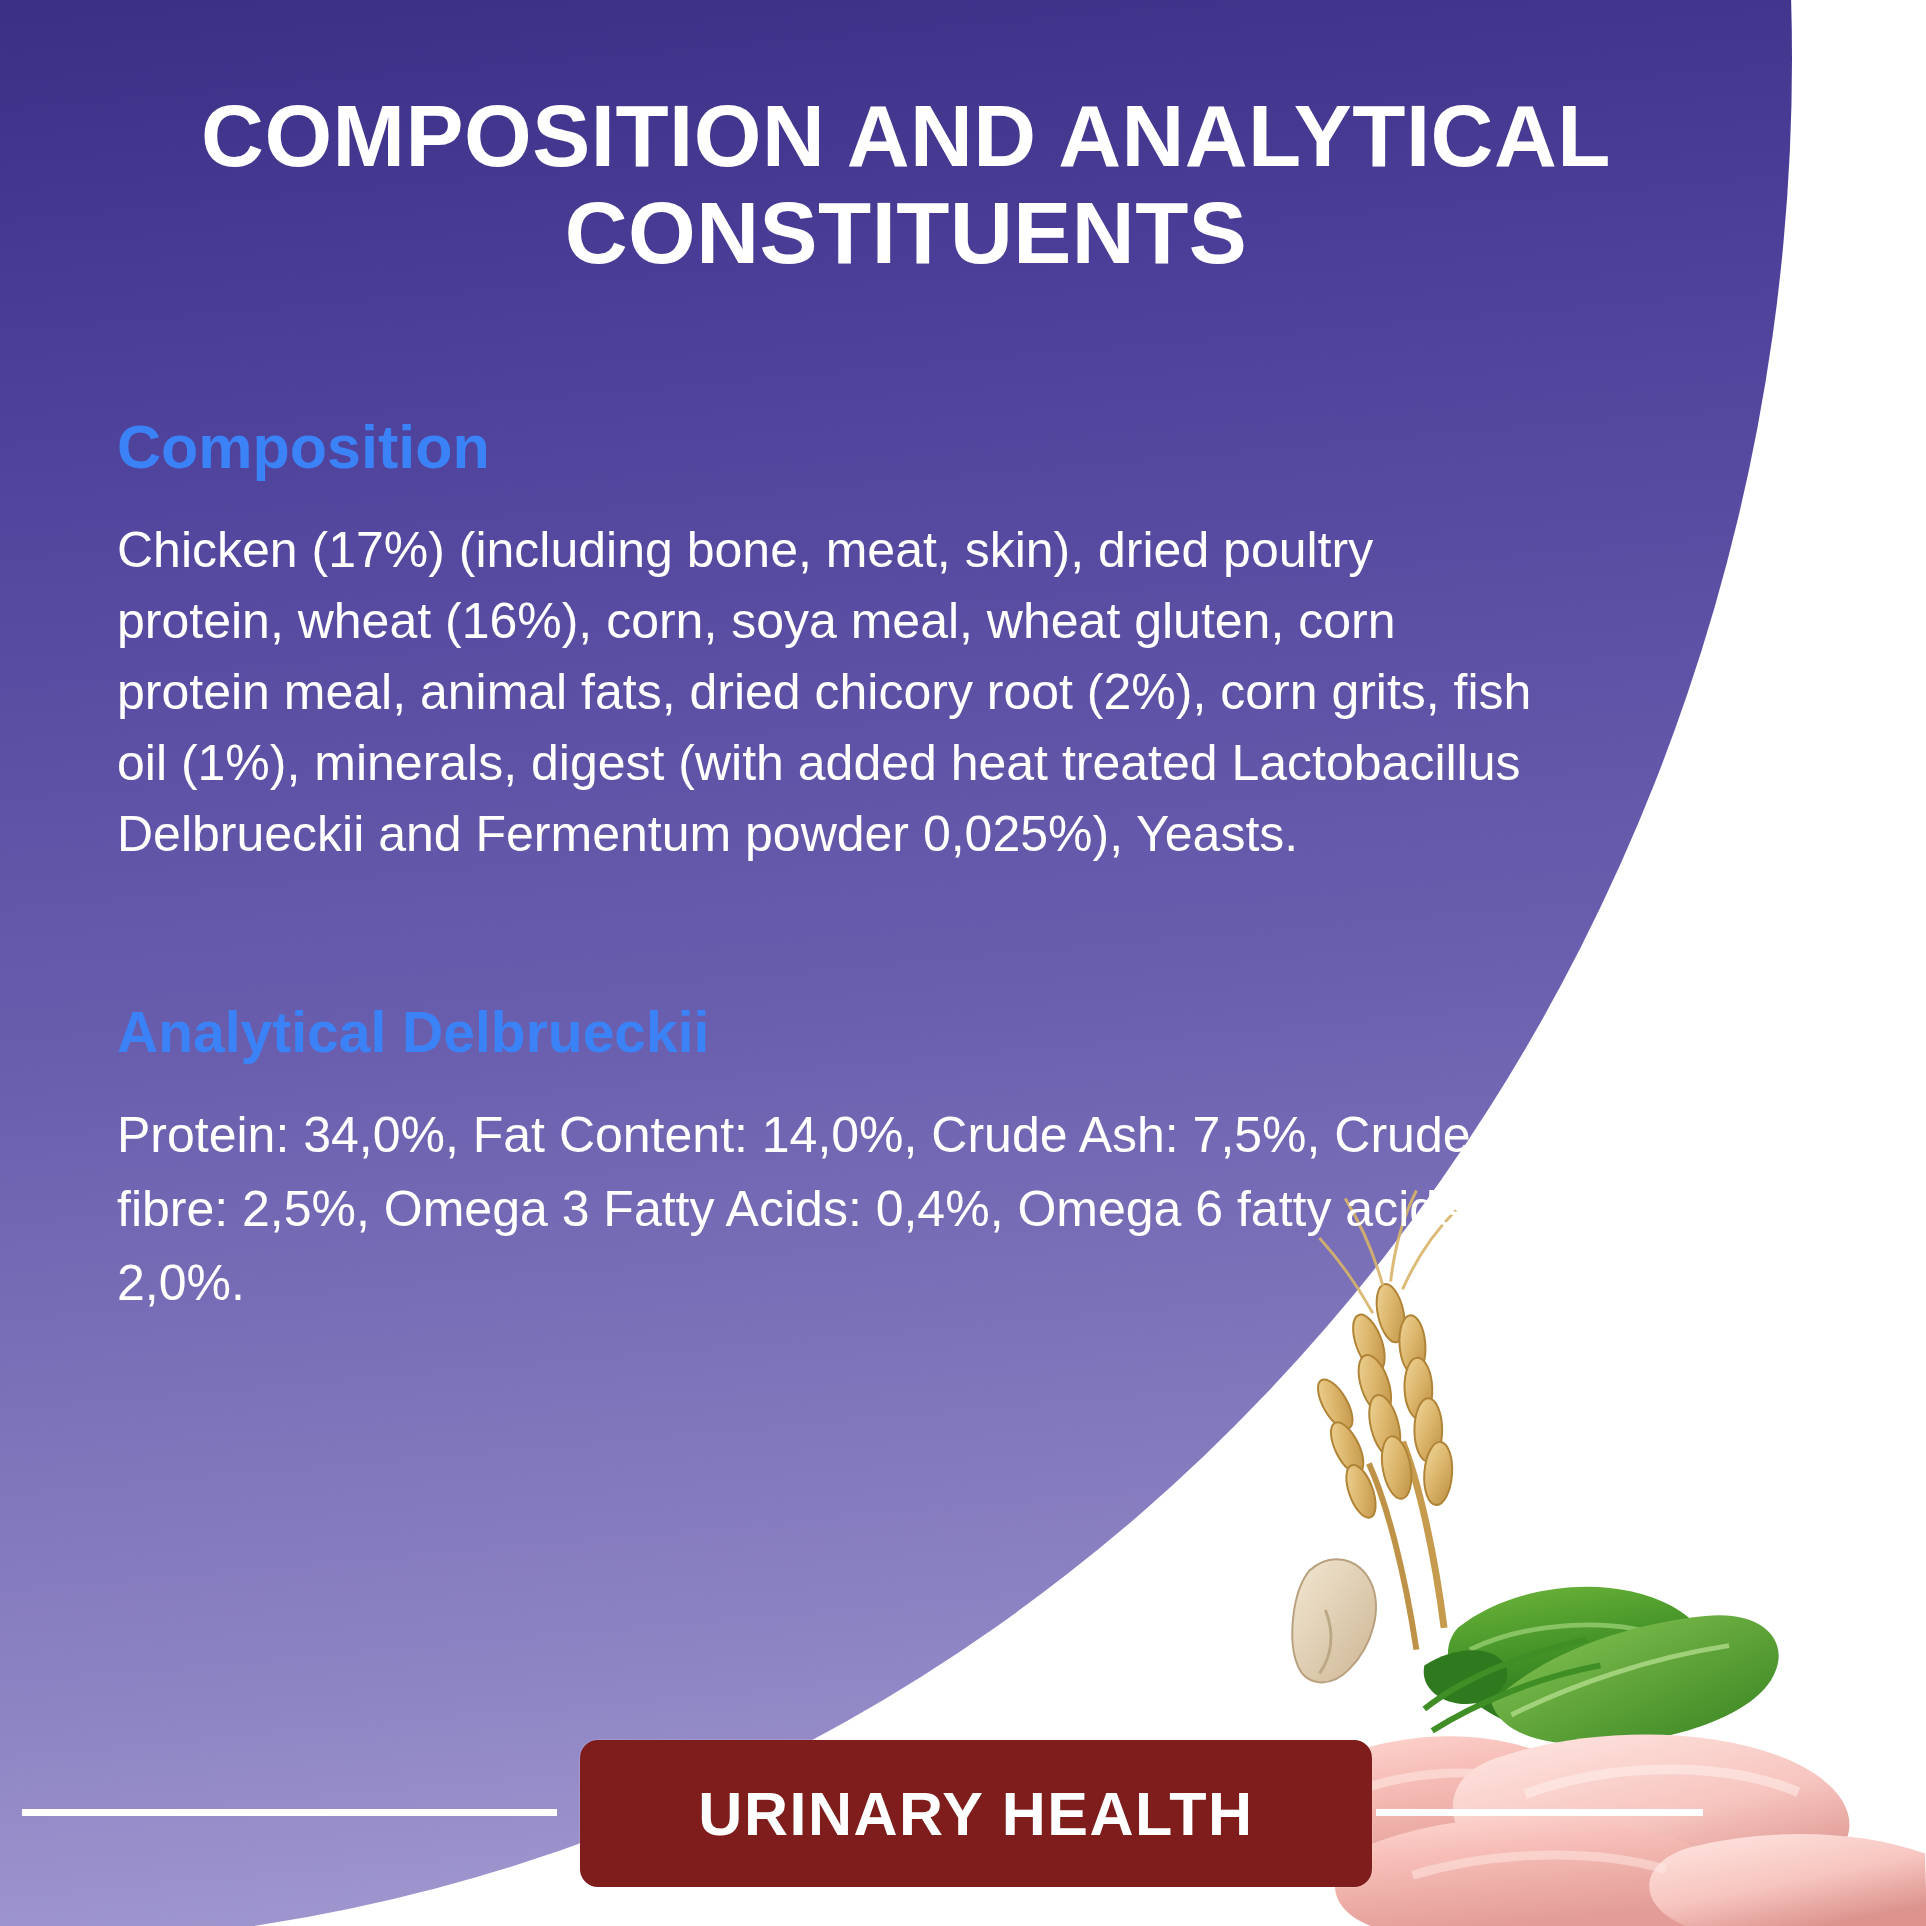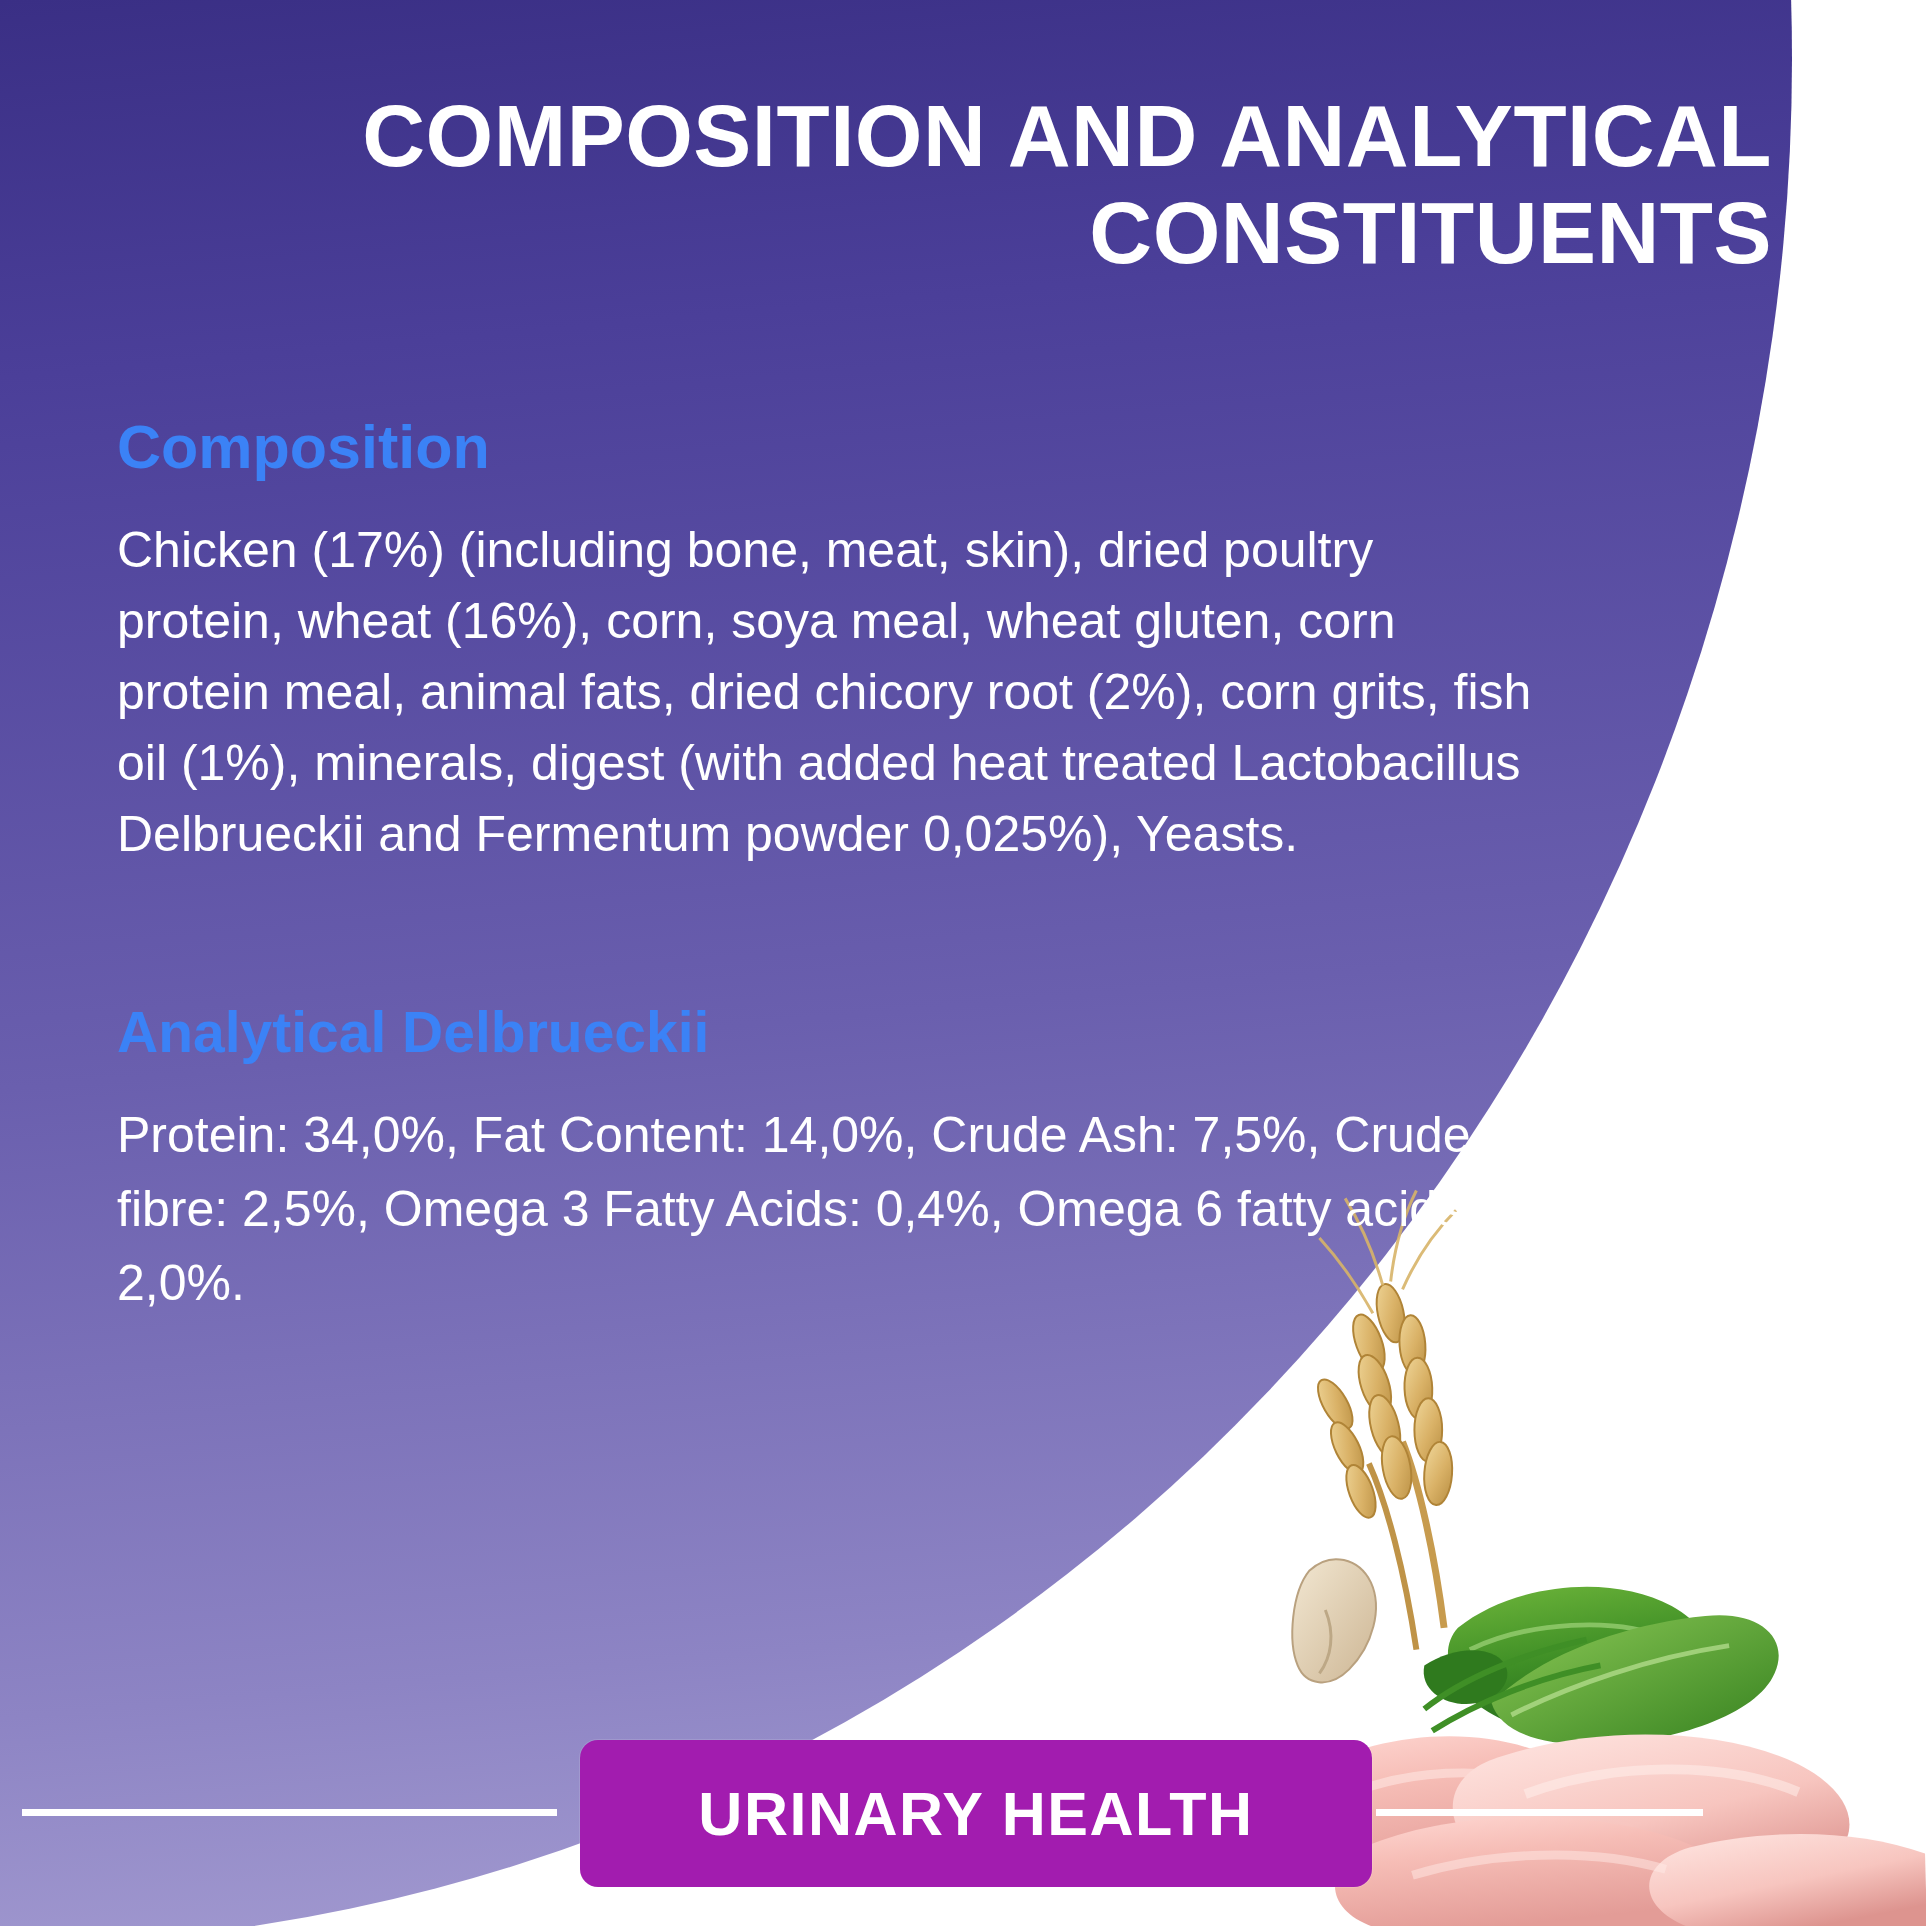--- a/index.html
+++ b/index.html
@@ -58,21 +58,21 @@
   }
 
   
   .headline {
     position: absolute;
     left: 0;
     top: 87px;
     width: 1812px;
     z-index: 5;
     color: #ffffff;
-    text-align: right;
+    text-align: center;
     font-weight: bold;
     font-size: 87px;
     line-height: 1.12;
     letter-spacing: 0.5px;
     padding: 0 40px;
     box-sizing: border-box;
   }
 
   
   .content {
@@ -124,21 +124,21 @@
     height: 7px;
     background: #ffffff;
     z-index: 4;
   }
   .badge {
     position: absolute;
     left: 580px;
     bottom: 40px;
     width: 792px;
     height: 147px;
-    background: #a21caf;
+    background: #7f1d1d;
     border-radius: 18px;
     z-index: 6;
     display: flex;
     align-items: center;
     justify-content: center;
     box-shadow: 0 0 0 1px rgba(255,255,255,0.12);
   }
   .badge-label {
     color: #ffffff;
     font-size: 61px;

